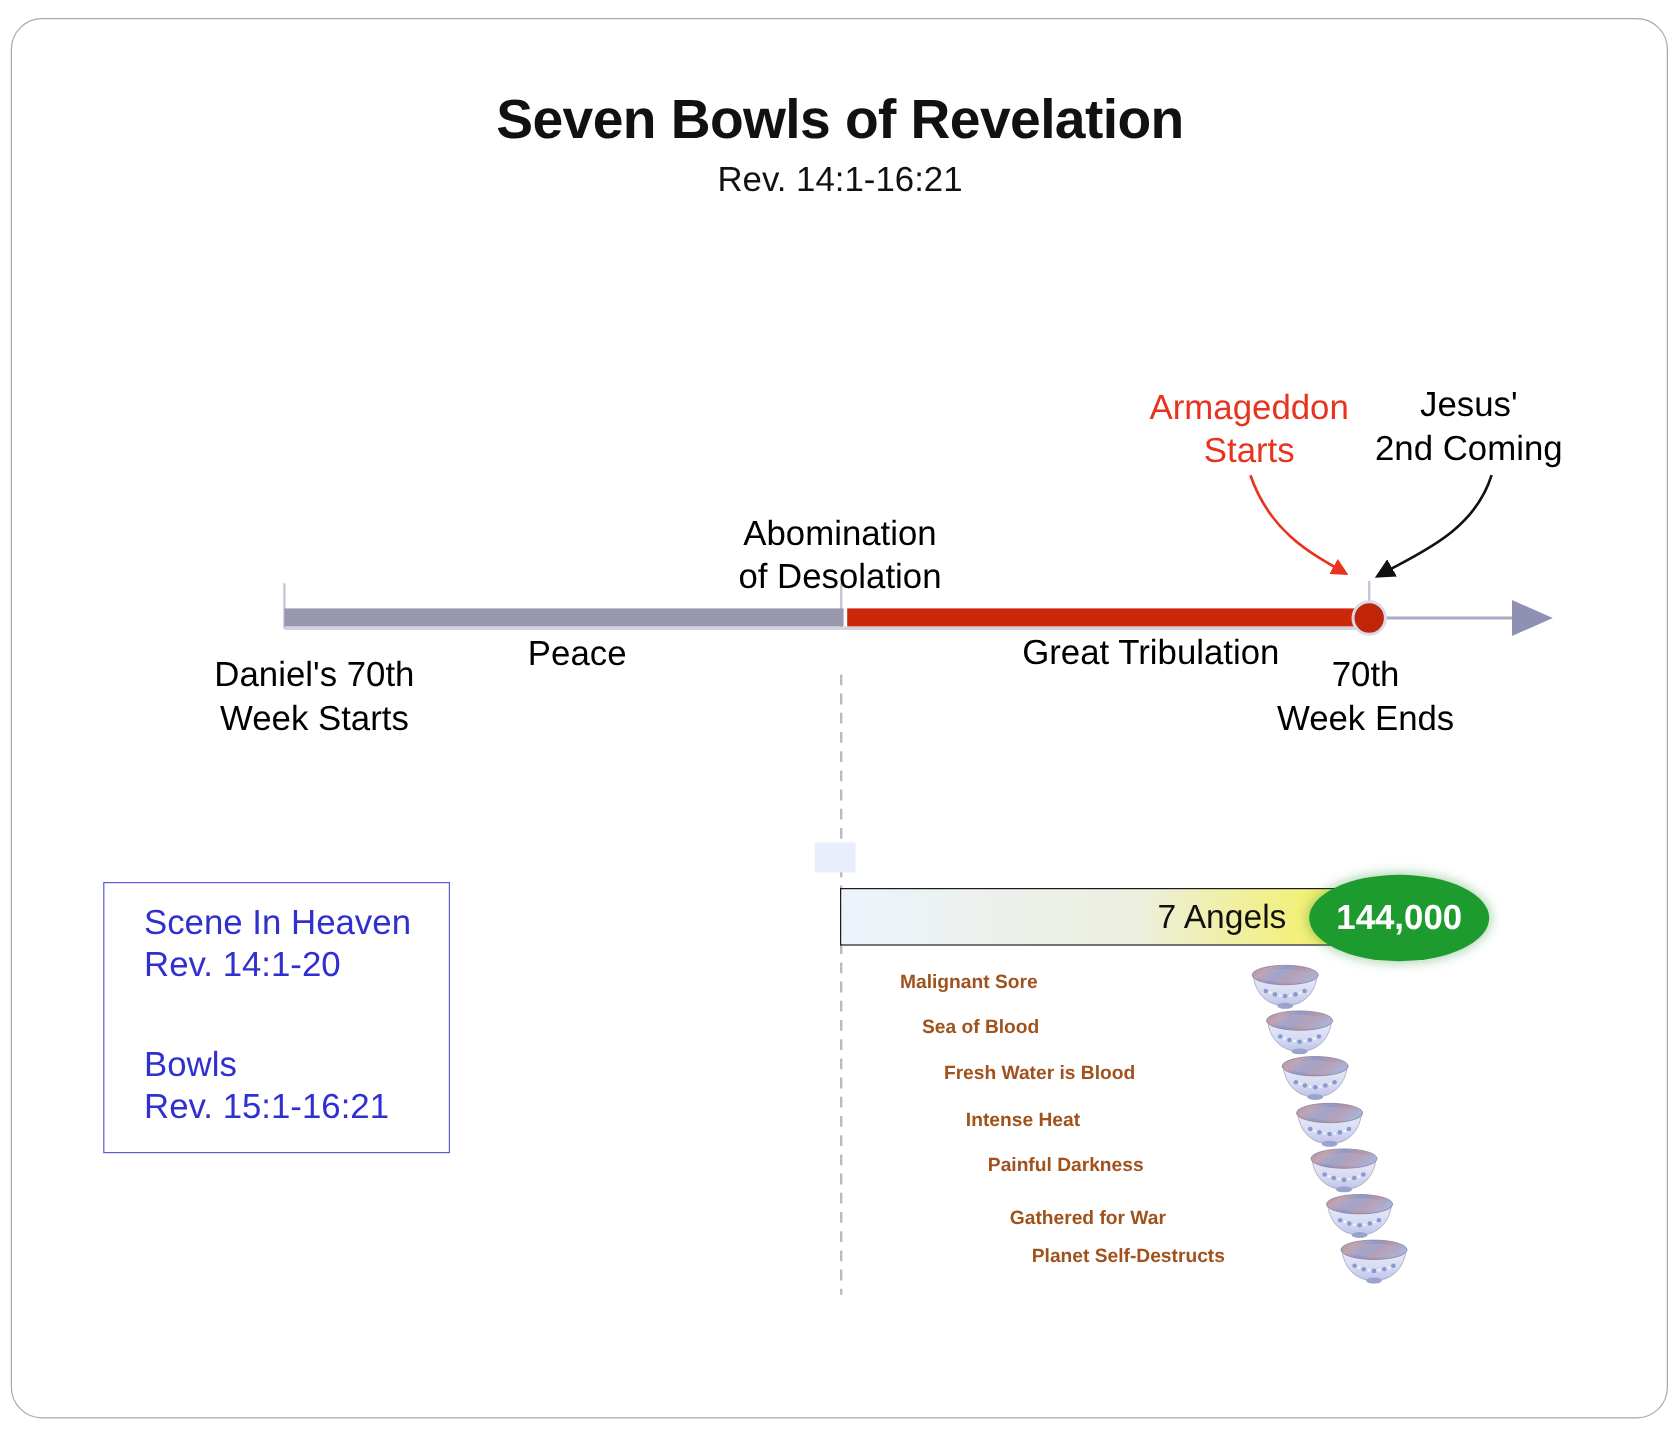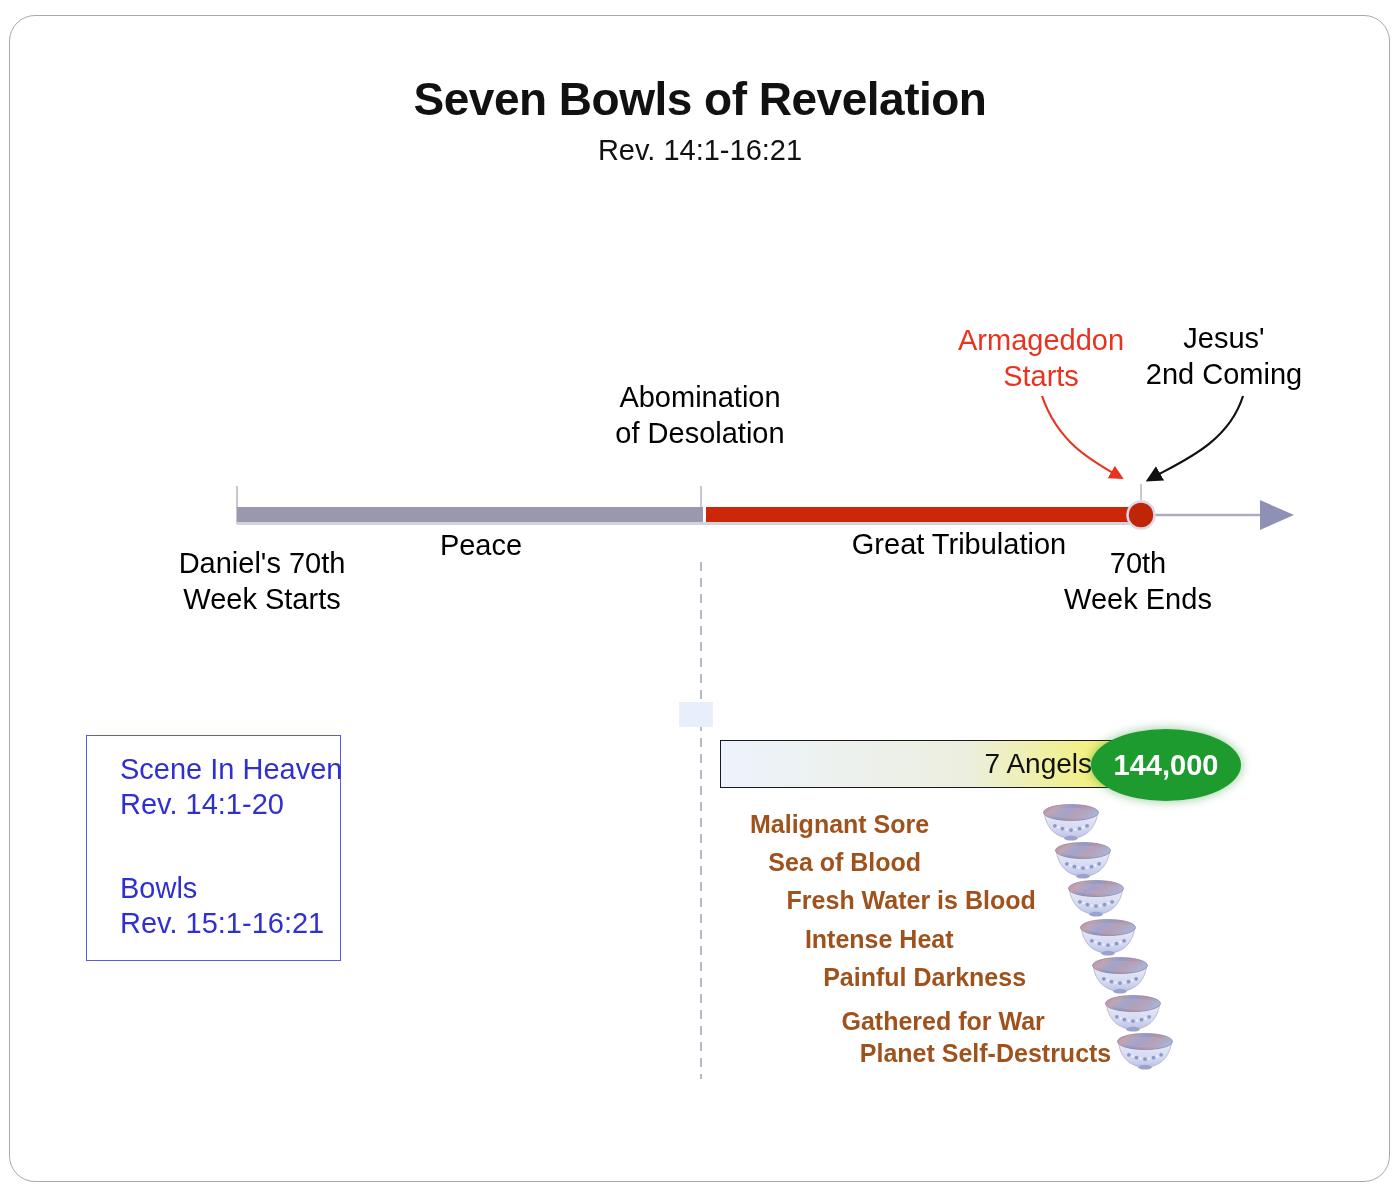--- a/index.html
+++ b/index.html
@@ -12,35 +12,35 @@
   .title{left:700px;top:72px;font-size:46px;font-weight:700;letter-spacing:-0.5px;color:#111;white-space:nowrap;}
   .subtitle{left:700px;top:134px;font-size:29px;color:#111;white-space:nowrap;}
   .lbl{font-size:29px;line-height:36px;color:#000000;white-space:nowrap;}
   .abomination{left:700px;top:379px;}
   .armageddon{left:1041px;top:322px;color:#e8331f;}
   .jesus{left:1224px;top:320px;}
   .peace{left:481px;top:527px;}
   .great-trib{left:959px;top:526px;text-align:center;}
   .daniels{left:262px;top:545px;}
   .week-ends{left:1138px;top:545px;}
-  .heaven-box{left:86px;top:735px;width:255px;height:226px;border:1.5px solid #5b5be0;
+  .heaven-box{left:86px;top:735px;width:289px;height:226px;border:1.5px solid #5b5be0;
               background:#ffffff;box-sizing:border-box;padding:16px 0 0 33px;}
   .heaven-box .line{font-size:29px;line-height:35px;color:#3030d0;white-space:nowrap;}
   .heaven-gap{height:49px;}
   .angels-bar{left:700px;top:740px;width:449px;height:48px;box-sizing:border-box;
               border:1.7px solid #1a1a1a;
               background:linear-gradient(90deg,#edf3fc 0%,#ecefdf 55%,#f3f07c 85%,#f1ec5e 100%);
-              display:flex;align-items:center;justify-content:flex-end;padding-right:76px;margin-left:20px;}
+              display:flex;align-items:center;justify-content:flex-end;padding-right:76px;}
   .angels-bar .bar-label{font-size:28px;color:#111;white-space:nowrap;}
   .badge{left:1091px;top:729px;width:150px;height:72px;border-radius:50%;
          background:#1d9b2e;box-shadow:0 0 9px 2px rgba(34,140,40,.35);
          display:flex;align-items:center;justify-content:center;}
   .badge span{color:#ffffff;font-size:29px;font-weight:700;white-space:nowrap;}
   .pale-rect{left:679px;top:702px;width:34px;height:25px;background:#e8eefb;}
-  .bowl-label{position:absolute;font-size:25px;font-weight:700;color:#a0521d;white-space:nowrap;}
+  .bowl-label{position:absolute;font-size:16px;font-weight:700;color:#a0521d;white-space:nowrap;}
   .bowl-icon{position:absolute;width:62px;height:38px;}
   svg.overlay{position:absolute;left:0;top:0;width:1400px;height:1200px;pointer-events:none;}
 </style>
 </head>
 <body>
 
 <div class="card"></div>
 
 <svg class="overlay">
   <defs>
@@ -79,21 +79,21 @@
 
   <line x1="701" y1="562" x2="701" y2="1079" stroke="#b9b9cb" stroke-width="2" stroke-dasharray="9 7"></line>
 
   <path d="M1042,396 C1058,442 1090,460 1120,477" fill="none" stroke="#e8331f" stroke-width="2.2" marker-end="url(#ah-red)"></path>
   <path d="M1243,396 C1228,444 1180,462 1150,479" fill="none" stroke="#111111" stroke-width="2.2" marker-end="url(#ah-black)"></path>
 </svg>
 
 <div class="abs ctr title">Seven Bowls of Revelation</div>
 <div class="abs ctr subtitle">Rev. 14:1-16:21</div>
 
-<div class="abs ctr lbl abomination" style="line-height:36px;">
+<div class="abs ctr lbl abomination" style="line-height:36px;margin-top:48px;">
   <div>Abomination</div>
   <div>of Desolation</div>
 </div>
 
 <div class="abs ctr lbl armageddon">
   <div>Armageddon</div>
   <div>Starts</div>
 </div>
 
 <div class="abs ctr lbl jesus">

